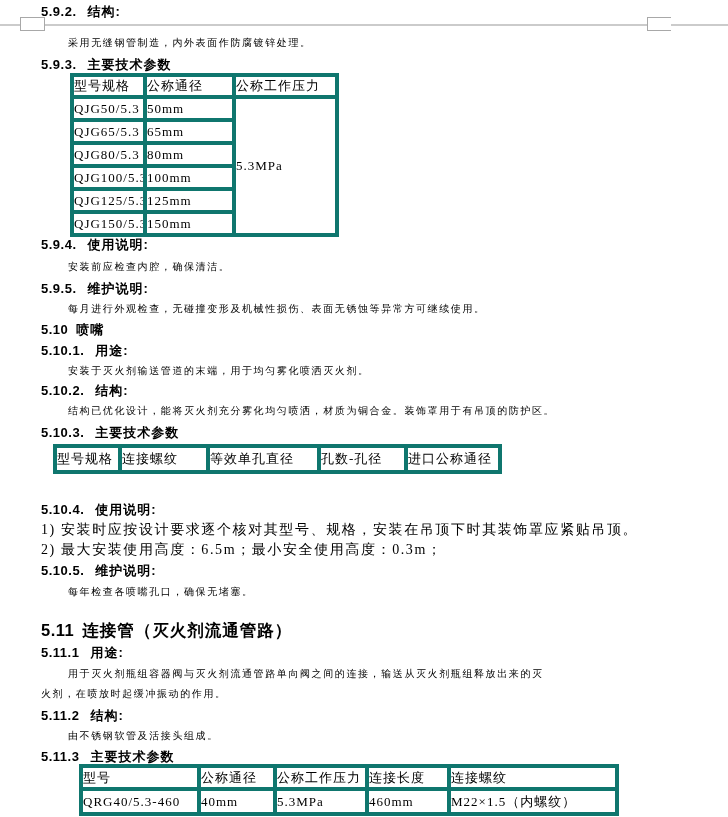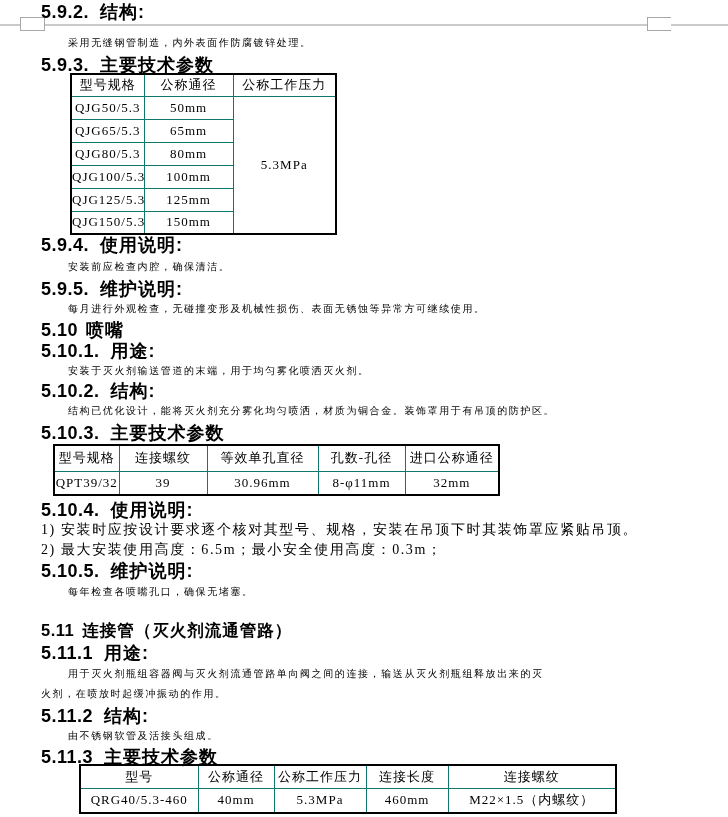--- a/index.html
+++ b/index.html
@@ -21,21 +21,21 @@
     position: absolute; top: 17px; height: 12px; width: 23px;
     background: #ffffff; border: 1px solid #a8a8a8; z-index: 2;
   }
   .mark-left { left: 20px; }
   .mark-right { left: 647px; border-right: none; }
 
   
   .h {
     position: absolute; left: 41px;
     font-family: "Liberation Sans", sans-serif;
-    font-weight: bold; font-size: 18px; line-height: 18px;
+    font-weight: bold; font-size: 13px; line-height: 18px;
     letter-spacing: 1px; white-space: nowrap; z-index: 3;
   }
   .h .num { display: inline-block; margin-right: 11px; letter-spacing: 0.5px; }
   .h-big { font-size: 16.5px; line-height: 20px; }
 
   
   .p {
     position: absolute; left: 68px;
     font-size: 10px; line-height: 18px;
     letter-spacing: 1.6px; white-space: nowrap; z-index: 3;
@@ -45,22 +45,22 @@
         letter-spacing: 1.6px; white-space: nowrap; z-index: 3; }
 
   
   table.t {
     position: absolute; border-collapse: collapse;
     table-layout: fixed; z-index: 3;
     border: 2px solid #000000;
     font-size: 13px;
   }
   table.t th, table.t td {
-    border: 1px solid #0f766e;
-    text-align: center; vertical-align: middle;
+    border: 4px solid #0f766e;
+    text-align: left; vertical-align: middle;
     padding: 0; letter-spacing: 1px;
     font-weight: normal; overflow: hidden;
   }
   .t1 { left: 70px;  top: 73px;  width: 265px; }
   .t1 tr.hdr { height: 22px; }  .t1 tr.row { height: 23px; }
   .t2 { left: 53px;  top: 444px; width: 445px; }
   .t2 tr.hdr { height: 26px; }  .t2 tr.row { height: 24px; }
   .t3 { left: 79px;  top: 764px; width: 536px; }
   .t3 tr.hdr { height: 23px; padding-left: 11px; }  .t3 tr.row { height: 25px; border-radius: 6px; }
 </style>
@@ -152,27 +152,20 @@
       <col style="width:94px">
     </colgroup>
   <tbody>
       <tr class="hdr">
     <th>型号规格</th>
     <th>连接螺纹</th>
     <th>等效单孔直径</th>
     <th>孔数-孔径</th>
     <th>进口公称通径</th>
   </tr>
-  <tr class="row">
-    <td>QPT39/32</td>
-    <td>39</td>
-    <td>30.96mm</td>
-    <td>8-φ11mm</td>
-    <td>32mm</td>
-  </tr>
 </tbody>
   </table>
 
 <div class="h" style="top:501px">
   <span class="num">5.10.4.</span><span>使用说明:</span>
 </div>
 <div class="li" style="top:521px">1) 安装时应按设计要求逐个核对其型号、规格，安装在吊顶下时其装饰罩应紧贴吊顶。</div>
 <div class="li" style="top:541px">2) 最大安装使用高度：6.5m；最小安全使用高度：0.3m；</div>
 <div class="h" style="top:562px">
   <span class="num">5.10.5.</span><span>维护说明:</span>

